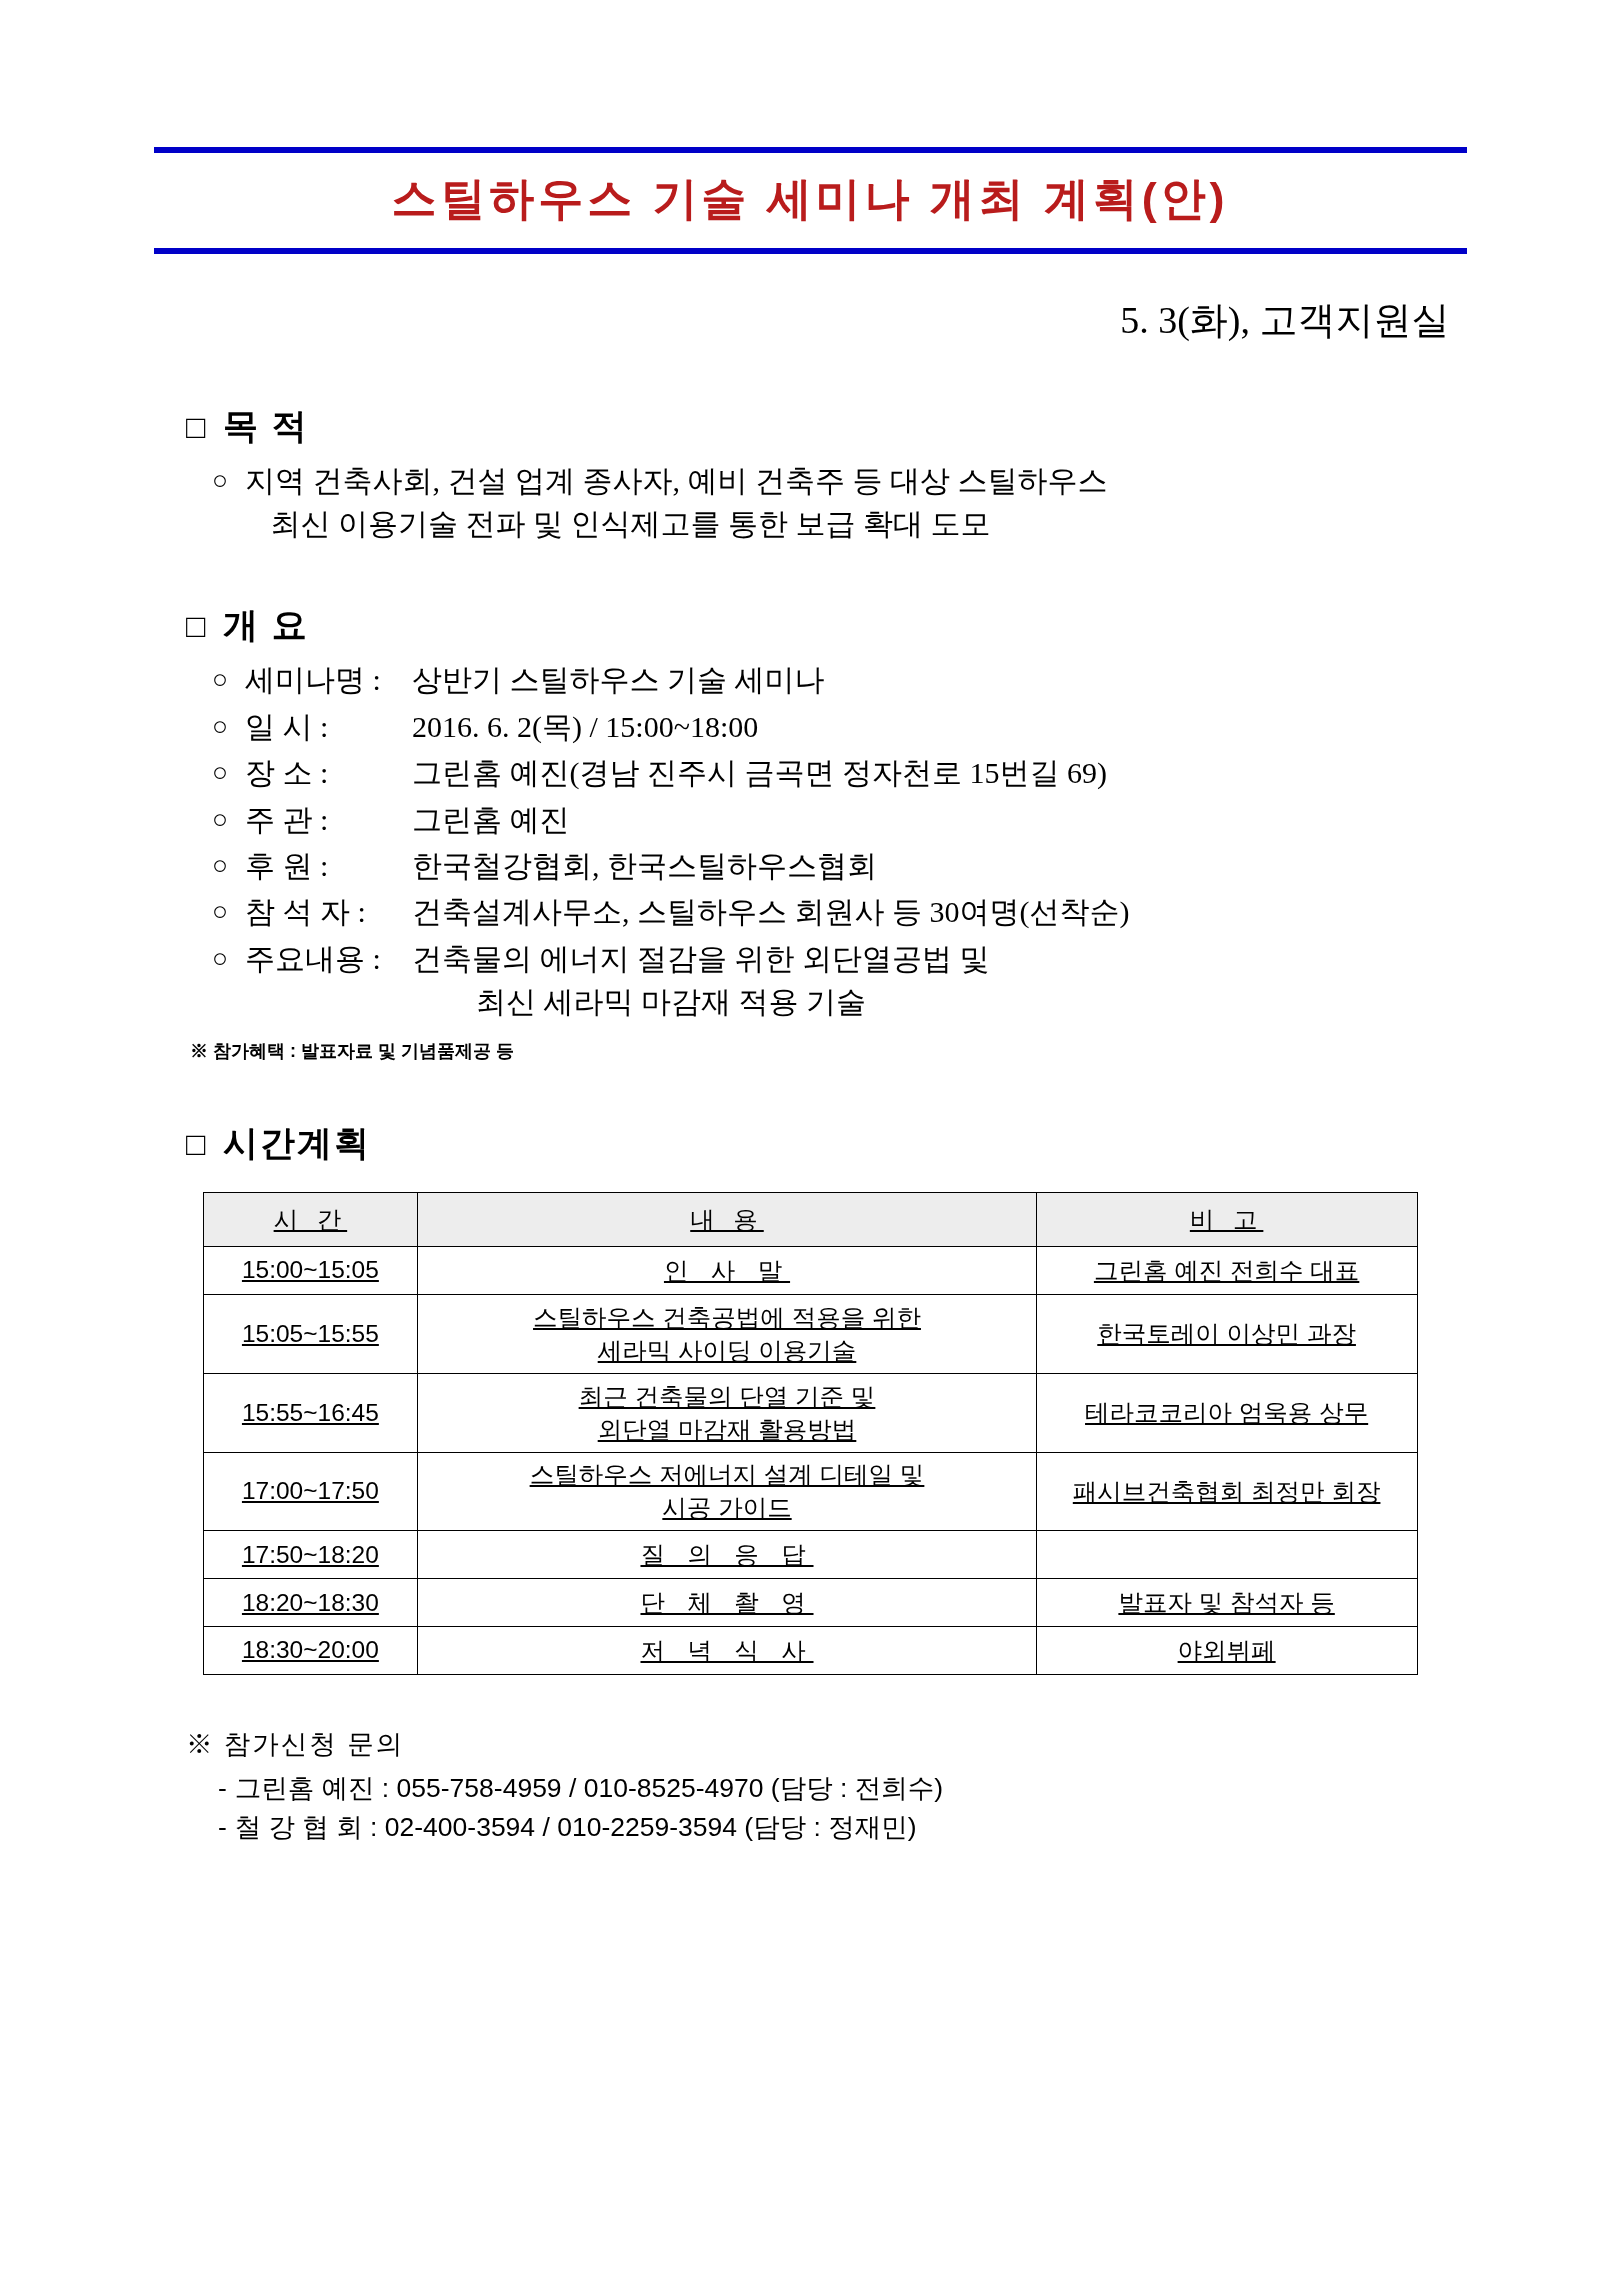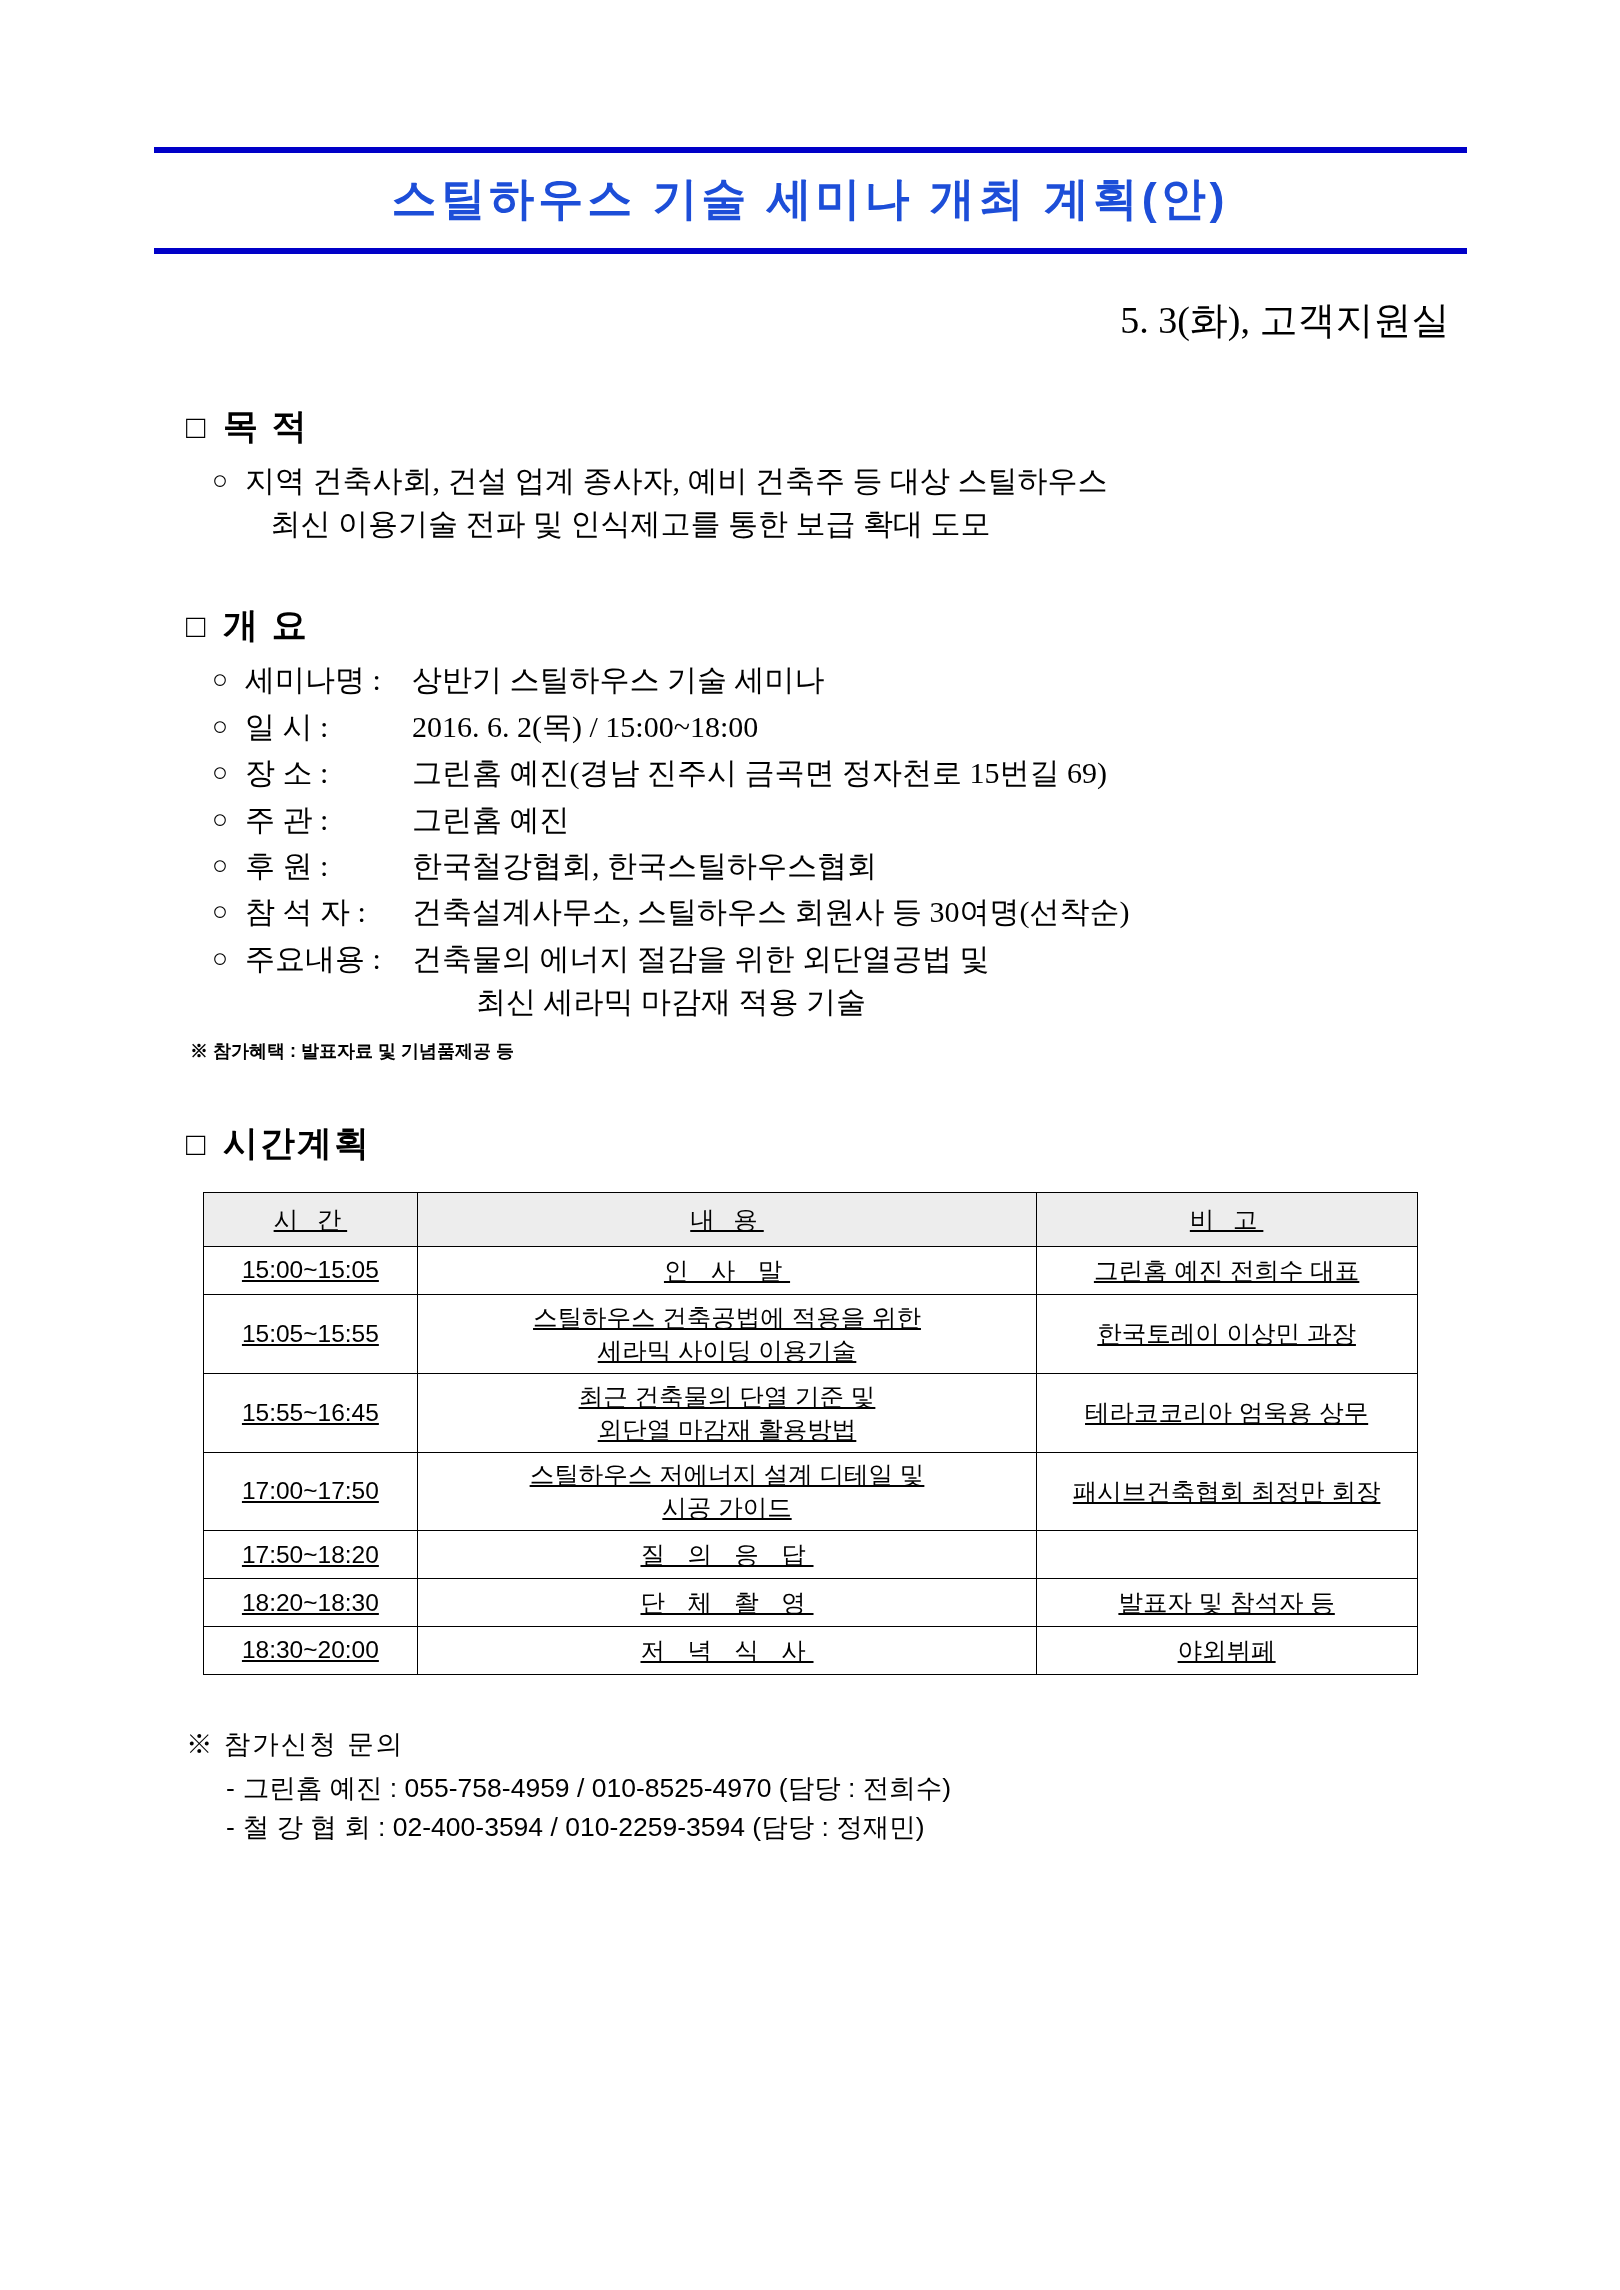--- a/index.html
+++ b/index.html
@@ -30,21 +30,21 @@
     background: #ffffff;
     text-align: center;
     padding: 15.7px 0 19.6px 0;
     box-sizing: border-box;
   }
   .title-banner .title-text {
     font-family: "Liberation Sans", sans-serif;
     font-weight: bold;
     font-size: 45px;
     letter-spacing: 3.9px;
-    color: #1d4ed8;
+    color: #b91c1c;
     white-space: nowrap;
   }
 
   .subtitle {
     text-align: right;
     margin: 41px 23.5px 0 0;
     font-size: 38px;
     font-family: "Liberation Serif", serif;
   }
 
@@ -152,21 +152,21 @@
     font-family: "Liberation Sans", sans-serif;
     font-size: 26.5px;
   }
   .contact .c-head {
     font-weight: normal;
     letter-spacing: 2px;
     margin-bottom: 7.8px;
     margin-top: 8px;
   }
   .contact .c-line {
-    margin-left: 40px;
+    margin-left: 32px;
     margin-bottom: 3.9px;
   }
   .contact .c-line .dash {
     margin-right: 7.8px;
   }
 </style>
 </head>
 <body>
 
 <div class="page">

